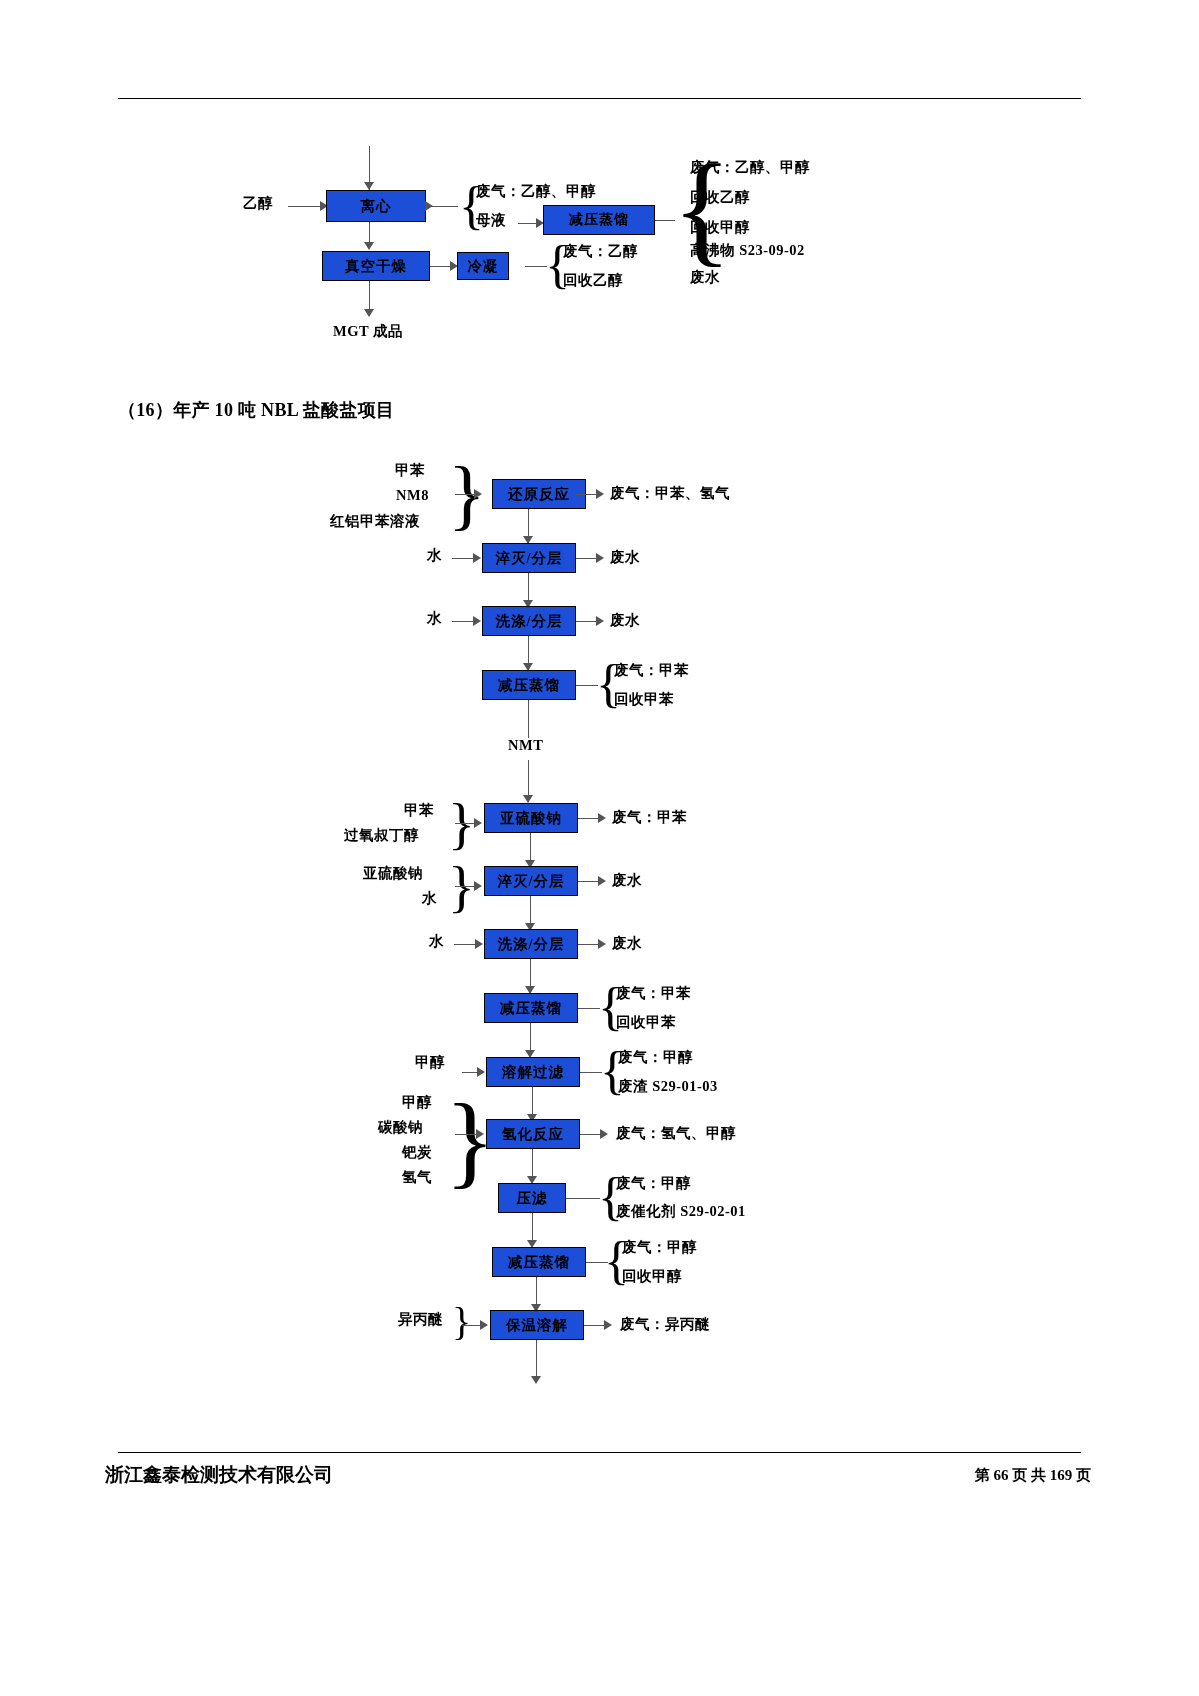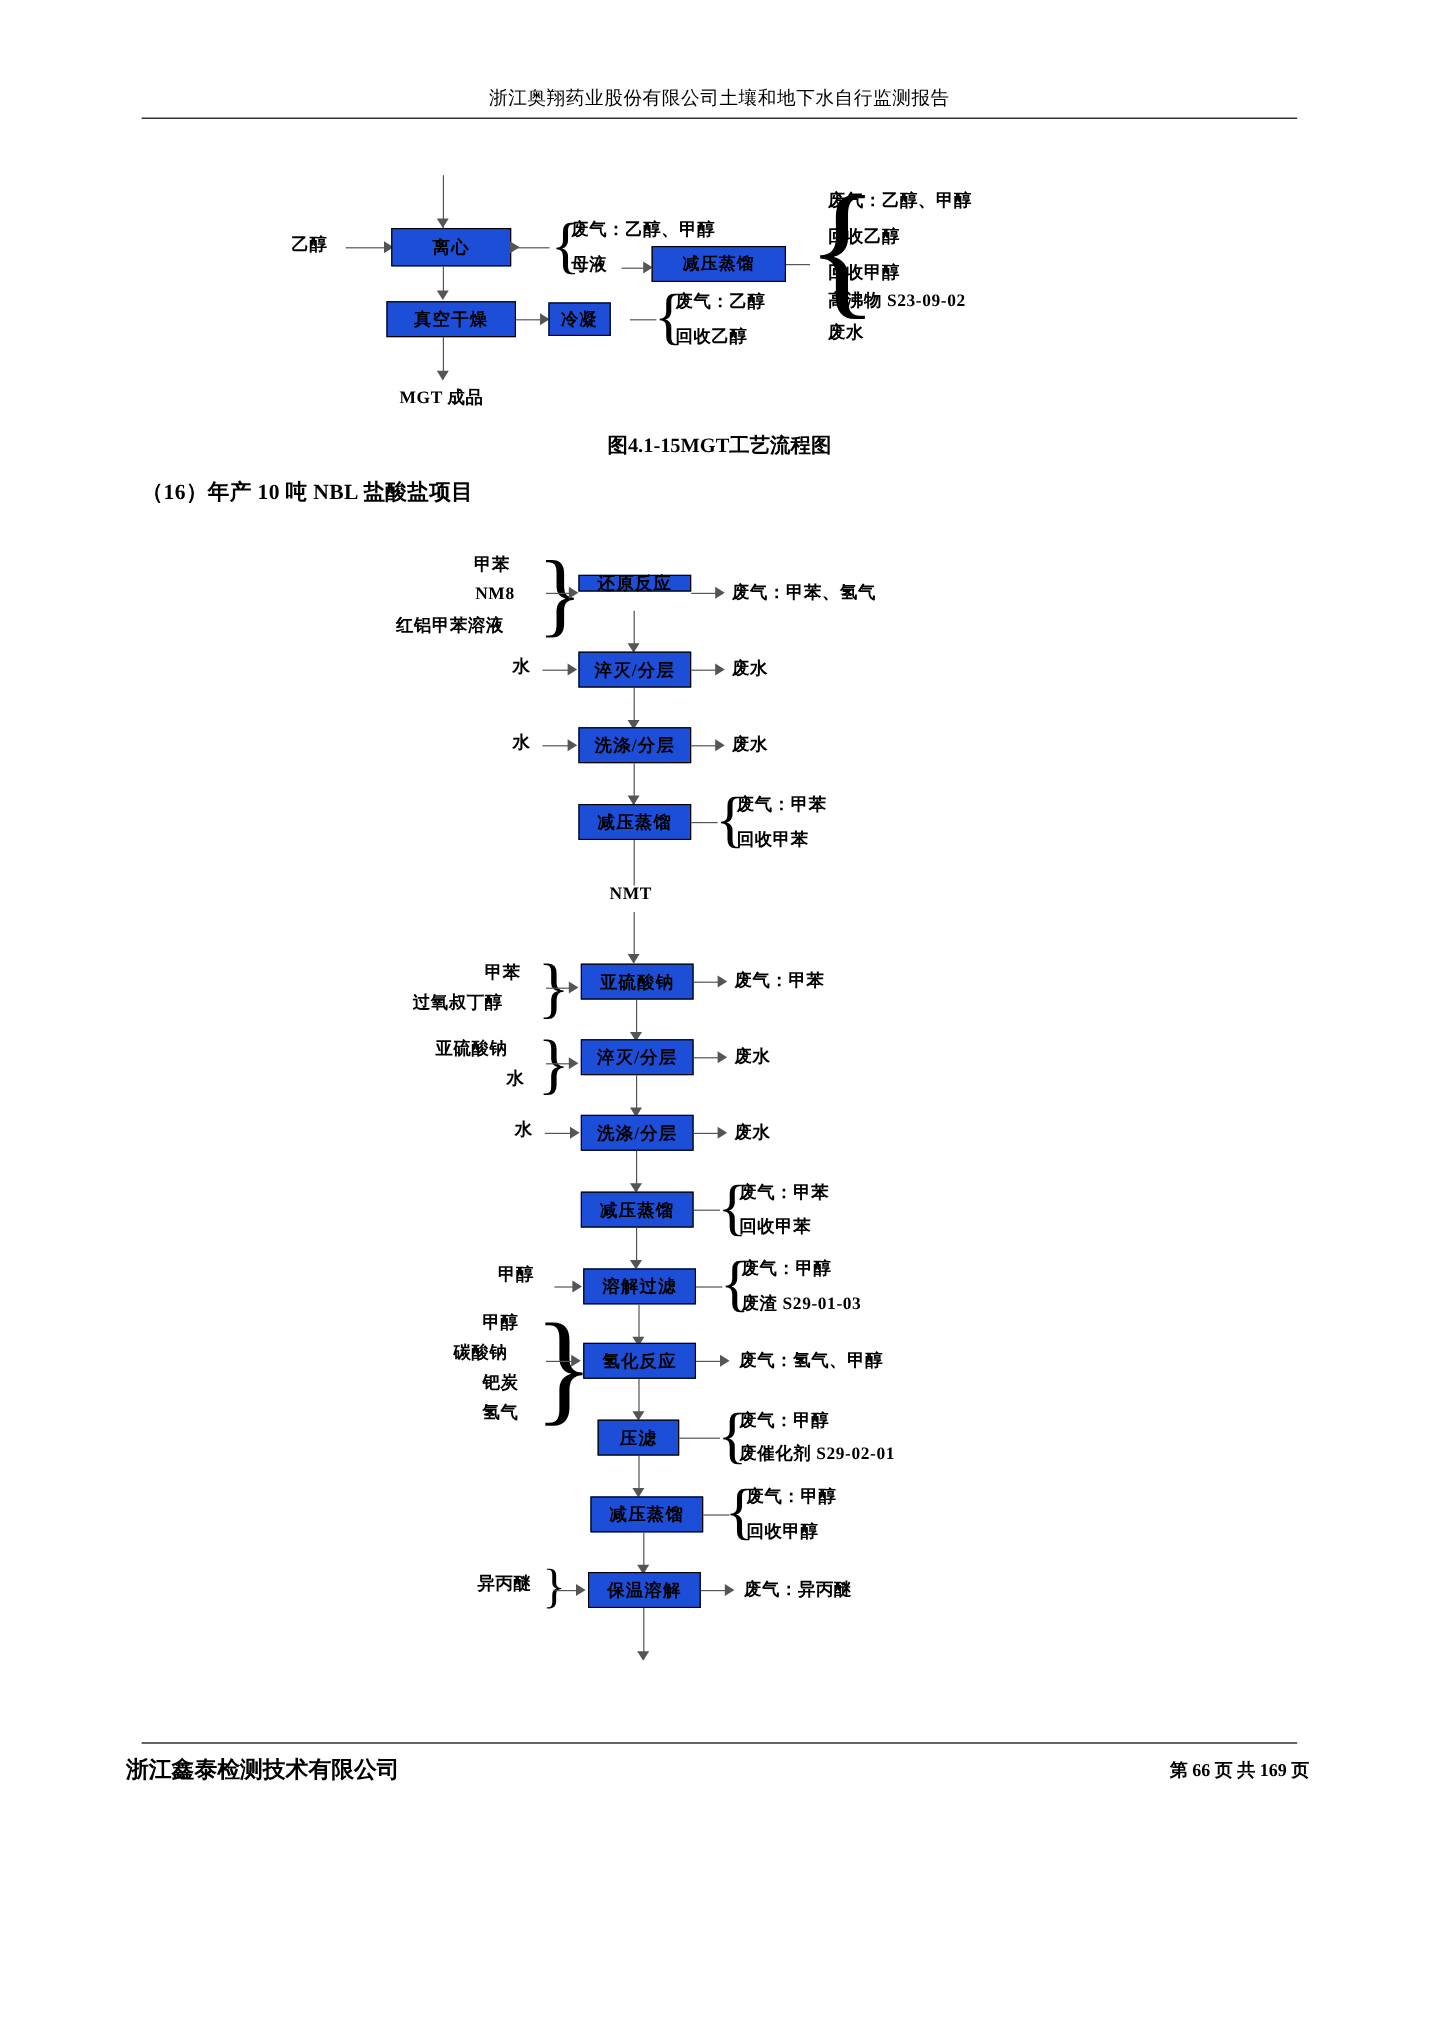--- a/index.html
+++ b/index.html
@@ -99,21 +99,20 @@
     color:#000;
     transform-origin:center;
     white-space:nowrap;
   }
 </style>
 </head>
 <body>
 
 <div class="page">
 
-  <div class="header">浙江奥翔药业股份有限公司土壤和地下水自行监测报告</div>
   <div class="header-rule"></div>
 
   <div class="vline" style="top:146px; left:369px; height:44px;"></div>
   <div class="arrow-d" style="top:182px; left:364px;"></div>
 
   <div class="lbl" style="top:194px; left:243px;">乙醇</div>
   <div class="hline" style="top:206px; left:288px; width:36px;"></div>
   <div class="arrow-r" style="top:201px; left:320px;"></div>
 
   <div class="node" style="top:190px; left:326px; width:100px; height:32px;">离心</div>
@@ -148,30 +147,29 @@
 
   <div class="hline" style="top:266px; left:525px; width:22px;"></div>
   <div class="brace" style="top:239px; left:545px; font-size:52px;">{</div>
   <div class="lbl" style="top:242px; left:563px;">废气：乙醇</div>
   <div class="lbl" style="top:271px; left:563px;">回收乙醇</div>
 
   <div class="vline" style="top:281px; left:369px; height:35px;"></div>
   <div class="arrow-d" style="top:309px; left:364px;"></div>
   <div class="lbl" style="top:322px; left:333px;">MGT 成品</div>
 
-  <div class="fig-caption">图4.1-15MGT工艺流程图</div>
   <div class="sec-heading">（16）年产 10 吨 NBL 盐酸盐项目</div>
 
   <div class="lbl" style="top:461px; left:395px;">甲苯</div>
   <div class="lbl" style="top:487px; left:396px;">NM8</div>
   <div class="lbl" style="top:512px; left:330px;">红铝甲苯溶液</div>
   <div class="brace" style="top:456px; left:448px; font-size:78px;">}</div>
   <div class="hline" style="top:494px; left:455px; width:24px;"></div>
   <div class="arrow-r" style="top:489px; left:474px;"></div>
-  <div class="node" style="top:479px; left:482px; width:94px; height:14px;">还原反应</div>
+  <div class="node" style="top:479px; left:492px; width:94px; height:30px;">还原反应</div>
   <div class="hline" style="top:494px; left:576px; width:26px;"></div>
   <div class="arrow-r" style="top:489px; left:596px;"></div>
   <div class="lbl" style="top:484px; left:610px;">废气：甲苯、氢气</div>
 
   <div class="vline" style="top:509px; left:528px; height:34px;"></div>
   <div class="arrow-d" style="top:536px; left:523px;"></div>
 
   <div class="lbl" style="top:546px; left:427px;">水</div>
   <div class="hline" style="top:558px; left:452px; width:26px;"></div>
   <div class="arrow-r" style="top:553px; left:473px;"></div>

